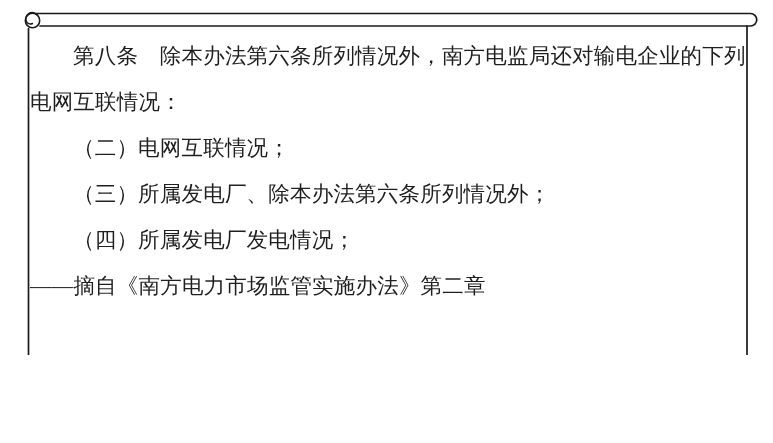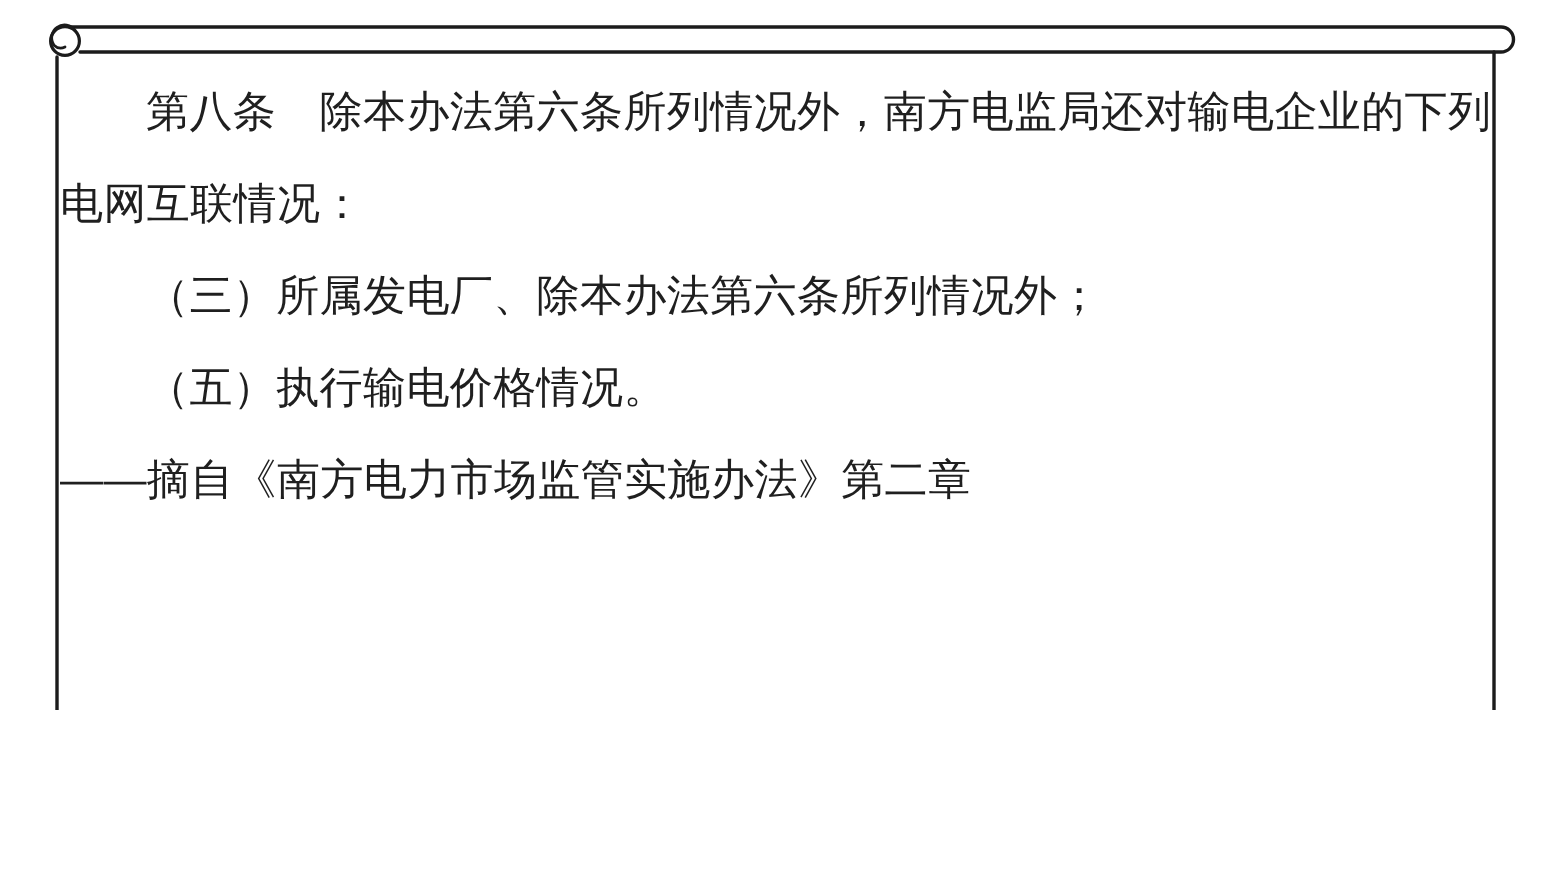--- a/index.html
+++ b/index.html
@@ -7,21 +7,21 @@
     --paper:#ffffff;
     --curl:#d9d9d9;
     --text:#1f1f1f;
   }
   html,body{margin:0;padding:0;background:var(--paper);}
   .stage{
     position:relative;
     width:773px;height:355px;
     background:var(--paper);
     overflow:hidden;
-    font-family:Liberation Sans, sans-serif;
+    font-family:Liberation Serif, serif;
   }
   .frame-svg{position:absolute;left:0;top:0;width:773px;height:443px;}
   .frame-svg path{fill:none;stroke:var(--ink);stroke-width:1.7;stroke-linecap:round;}
   .frame-svg .thick{stroke-width:2.4;}
   .frame-svg .curl-disc{fill:var(--paper);stroke:var(--ink);stroke-width:1.6;}
   .frame-svg .curl-disc.grey{fill:var(--curl);}
   .frame-svg .hook{stroke-width:1.4;}
   .text-block{
     position:absolute;
     left:30px;top:33px;width:694px;
@@ -53,18 +53,19 @@
     <circle class="curl-disc" cx="32.5" cy="20.5" r="7.2"></circle>
     <path class="hook" d="M 37.5 15.2 A 6.2 6.2 0 0 0 27 22.6 Q 29.5 25 32.5 23.5"></path>
 
     <circle class="curl-disc grey" cx="16.5" cy="427" r="9.6"></circle>
     <path class="hook" d="M 23.5 420.5 A 4.6 4.6 0 1 0 24 429.5"></path>
   </svg>
 
   <div class="text-block">
       <div class="line indent">第八条　除本办法第六条所列情况外，南方电监局还对输电企业的下列</div>
       <div class="line flush">电网互联情况：</div>
+      <div class="line indent">（二）电网互联情况；</div>
       <div class="line indent">（三）所属发电厂、除本办法第六条所列情况外；</div>
-      <div class="line indent">（五）执行输电价格情况。</div>
+      <div class="line indent">（四）所属发电厂发电情况；</div>
       <div class="line attribution">——摘自《南方电力市场监管实施办法》第二章</div>
     </div>
 
 </div>
 
 </body></html>

